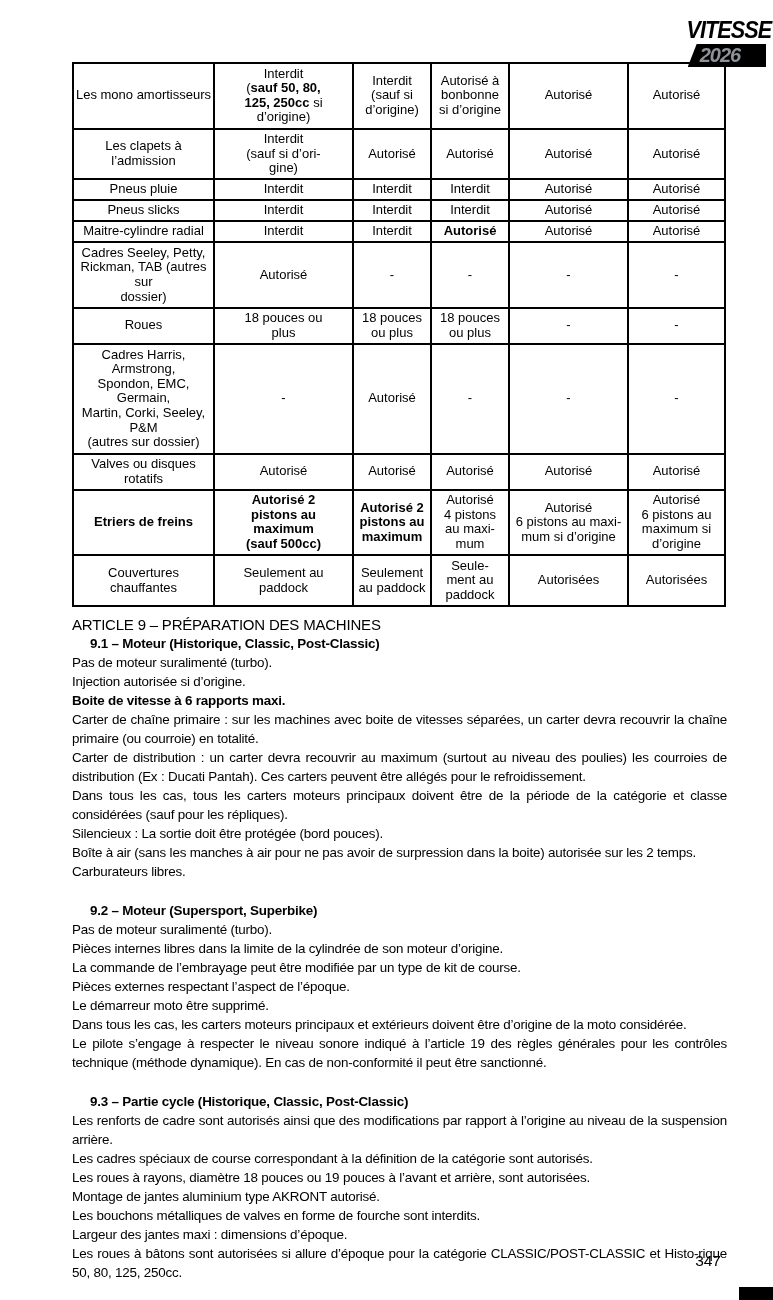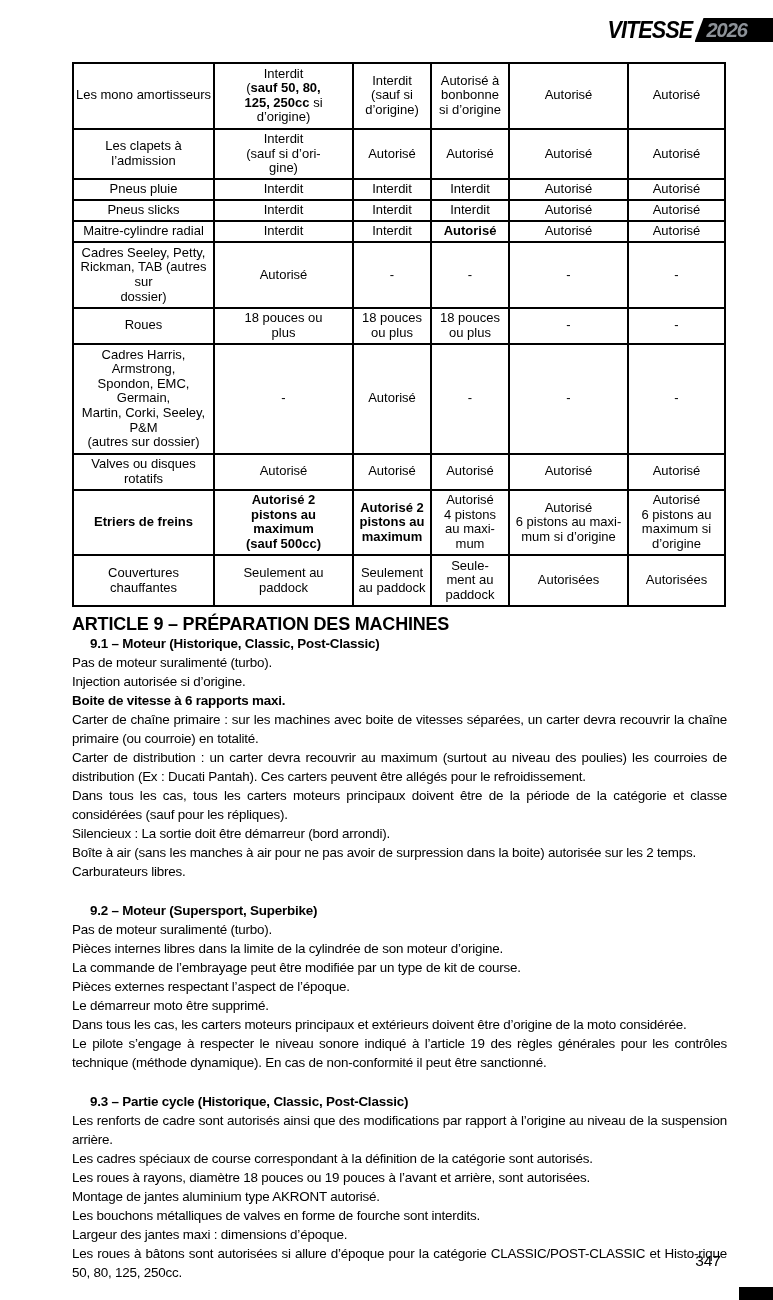--- a/index.html
+++ b/index.html
@@ -1,38 +1,38 @@
 <!DOCTYPE html>
 <html><head>
 <meta charset="utf-8">
 <style>
   html,body{margin:0;padding:0;background:#fff;}
   body{width:773px;height:1300px;position:relative;overflow:hidden;
        font-family:"Liberation Sans", sans-serif;color:#000;}
   .page{position:absolute;inset:0;background:#fff;}
 
   
-  .logo{position:absolute;top:17px;right:0;display:flex;align-items:center;height:26px;}
+  .logo{position:absolute;top:17px;right:0;display:flex;align-items:center;height:26px;flex-direction:column;}
   .brand{font-style:italic;font-weight:bold;font-size:23px;letter-spacing:-1px;
          transform:scaleX(.94);transform-origin:right;padding-right:2px;}
   .year-badge{background:#000;height:24px;display:flex;align-items:center;
               padding:0 26px 0 12px;clip-path:polygon(9px 0,100% 0,100% 100%,0 100%);}
   .year-badge span{color:#8d9298;font-style:italic;font-weight:bold;font-size:20px;letter-spacing:-1px;}
 
   
   table.reg{position:absolute;top:62px;left:72px;width:652px;height:545px;
             border-collapse:collapse;table-layout:fixed;}
   table.reg td{border:2px solid #000;text-align:center;vertical-align:middle;
                font-size:13px;line-height:14.6px;padding:2px 1px;white-space:pre-line;}
   table.reg td.b, table.reg span.b{font-weight:bold;}
 
   
   .article{position:absolute;top:615px;left:72px;width:655px;
            font-size:13.4px;line-height:19px;letter-spacing:-0.2px;}
-  .art-title{font-weight:bold;font-size:18px;}
+  .art-title{font-weight:normal;font-size:15px;}
   .sec-heading{font-weight:bold;padding-left:18px;}
   .section+.section{margin-top:20px;}
   .para{text-align:justify;}
 
   .page-number{position:absolute;top:1252px;right:52px;font-size:15.5px;}
   .footer-bar{position:absolute;right:0;bottom:0;width:34px;height:13px;background:#000;}
 </style>
 </head>
 <body>
 
@@ -184,21 +184,21 @@
     <div class="art-title">ARTICLE 9 – PRÉPARATION DES MACHINES</div>
     <div id="article-body">
         <div class="section">
           <div class="sec-heading">9.1 – Moteur (Historique, Classic, Post-Classic)</div>
           <div class="para">Pas de moteur suralimenté (turbo).</div>
           <div class="para">Injection autorisée si d’origine.</div>
           <div class="para" style="font-weight: bold;">Boite de vitesse à 6 rapports maxi.</div>
           <div class="para">Carter de chaîne primaire : sur les machines avec boite de vitesses séparées, un carter devra recouvrir la chaîne primaire (ou courroie) en totalité.</div>
           <div class="para">Carter de distribution : un carter devra recouvrir au maximum (surtout au niveau des poulies) les courroies de distribution (Ex : Ducati Pantah). Ces carters peuvent être allégés pour le refroidissement.</div>
           <div class="para">Dans tous les cas, tous les carters moteurs principaux doivent être de la période de la catégorie et classe considérées (sauf pour les répliques).</div>
-          <div class="para">Silencieux : La sortie doit être démarreur (bord arrondi).</div>
+          <div class="para">Silencieux : La sortie doit être protégée (bord pouces).</div>
           <div class="para">Boîte à air (sans les manches à air pour ne pas avoir de surpression dans la boite) autorisée sur les 2 temps.</div>
           <div class="para">Carburateurs libres.</div>
         </div>
         <div class="section">
           <div class="sec-heading">9.2 – Moteur (Supersport, Superbike)</div>
           <div class="para">Pas de moteur suralimenté (turbo).</div>
           <div class="para">Pièces internes libres dans la limite de la cylindrée de son moteur d’origine.</div>
           <div class="para">La commande de l’embrayage peut être modifiée par un type de kit de course.</div>
           <div class="para">Pièces externes respectant l’aspect de l’époque.</div>
           <div class="para">Le démarreur moto être supprimé.</div>

